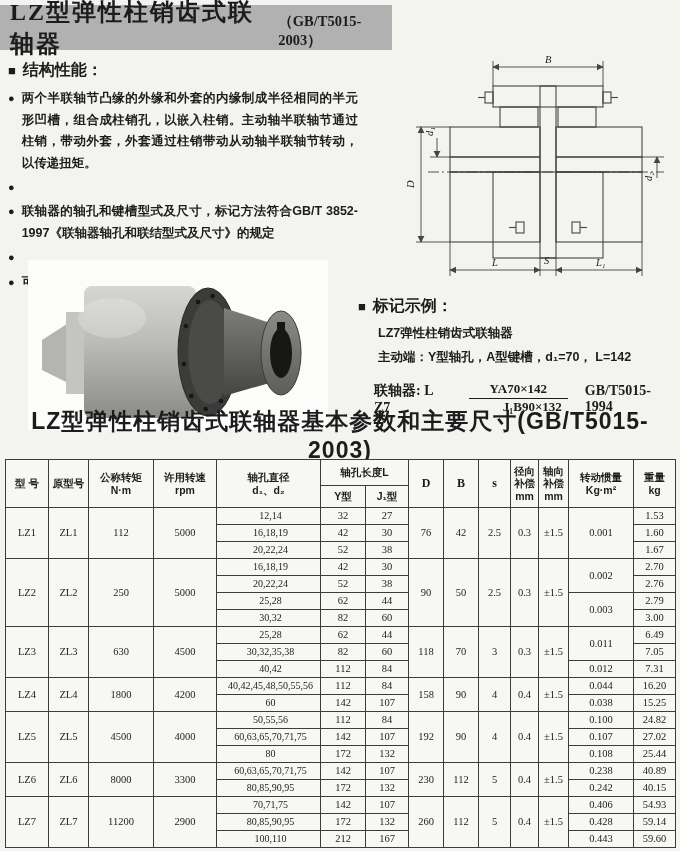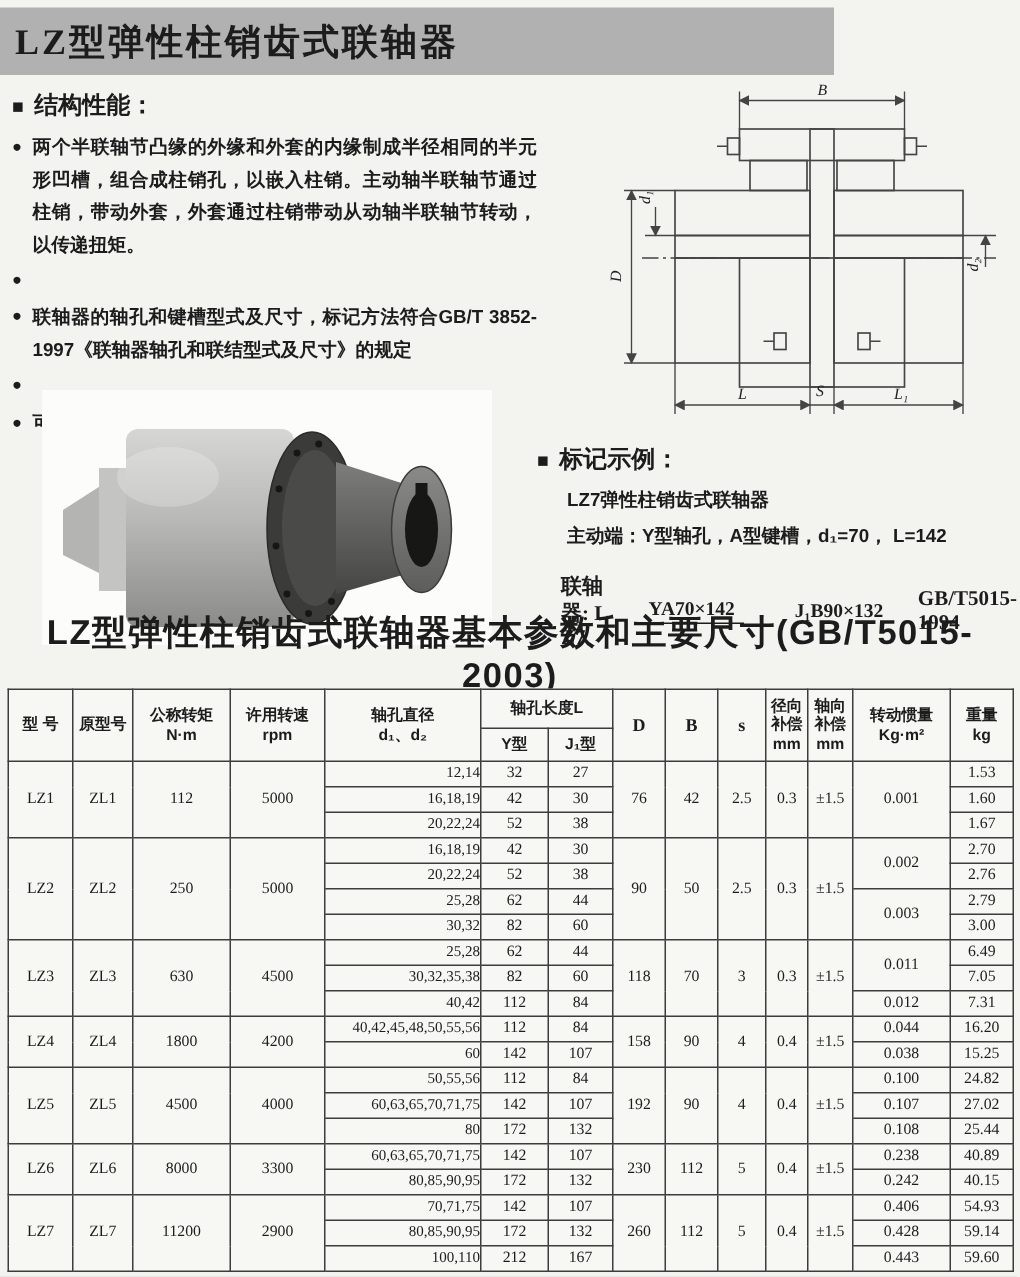--- a/index.html
+++ b/index.html
@@ -4,21 +4,21 @@
 <style>
   html,body { margin:0; padding:0; background:#dddddb; }
   .page {
     position:relative; width:680px; height:851px; margin:0 auto;
     background:#f3f3f0; color:#1c1c1c; overflow:hidden;
     font-family:"Liberation Sans", sans-serif;
   }
 
   
   .banner {
-    position:absolute; left:0; top:5px; width:556px; height:45px;
+    position:absolute; left:0; top:5px; width:392px; height:45px;
     background:#b1b1b1; display:flex; align-items:center;
     padding-left:10px; box-sizing:border-box;
   }
   .banner-title {
     font-family:"Liberation Serif", serif; font-weight:bold;
     font-size:24px; letter-spacing:2px;
   }
   .banner-suffix {
     font-family:"Liberation Serif", serif; font-weight:bold;
     font-size:14.5px; margin-left:2px; padding-top:6px;
@@ -39,21 +39,21 @@
   .dimtext { font-family:"Liberation Serif", serif; font-style:italic; font-size:10.5px; fill:#222; }
 
   
   .marking { position:absolute; left:358px; top:296px; width:320px; }
   .marking-heading { display:flex; gap:7px; font-weight:bold; font-size:16px; margin-bottom:5px; align-items:center; }
   .marking-line { font-weight:bold; font-size:12.5px; line-height:1.9; margin-left:20px; }
   .designation {
     margin-left:16px; margin-top:12px; display:flex; align-items:center; gap:17px;
     font-family:"Liberation Serif", serif; font-weight:bold; font-size:14px;
   }
-  .frac { display:inline-flex; flex-direction:row; text-align:center; font-size:13px; line-height:1.15; }
+  .frac { display:inline-flex; flex-direction:column; text-align:center; font-size:13px; line-height:1.15; }
   .frac .num { border-bottom:1.5px solid #1c1c1c; padding:0 6px 1px; }
   .frac .den { padding:1px 6px 0;margin-left:28px; }
 
   
   .table-title {
     position:absolute; left:0; top:406px; width:680px; text-align:center;
     font-weight:bold; font-size:23px; letter-spacing:1px;
   }
   .spec-table {
     position:absolute; left:5px; top:459px; width:670px;
@@ -63,29 +63,30 @@
     border:1px solid #3c3c3c; text-align:center; vertical-align:middle; padding:0;
     overflow:hidden;
   }
   .spec-table th { font-size:10.5px; font-weight:bold; white-space:pre-line; line-height:1.2; }
   .spec-table th.serif { font-family:"Liberation Serif", serif; font-size:12px; font-weight:bold; }
   .spec-table thead tr:first-child th { height:25px; }
   .spec-table thead tr:last-child  th { height:21px; }
   .spec-table td {
     font-family:"Liberation Serif", serif; font-size:10.5px; height:16px; line-height:1.05;
   }
-  .spec-table td.bore { text-align:right; padding-left:4px; font-size:10px; }
+  .spec-table td.bore { text-align:center; padding-left:4px; font-size:10px; }
 </style>
 </head>
 <body>
 
 <div class="page">
 
   <div class="banner">
     <span class="banner-title">LZ型弹性柱销齿式联轴器</span>
+    <span class="banner-suffix">（GB/T5015-2003）</span>
   </div>
 
   <div class="features">
     <div class="features-heading">
       <span class="sq">■</span>
       <span>结构性能：</span>
     </div>
     <div class="feature-item">
       <span class="feature-marker">●</span>
       <span>两个半联轴节凸缘的外缘和外套的内缘制成半径相同的半元形凹槽，组合成柱销孔，以嵌入柱销。主动轴半联轴节通过柱销，带动外套，外套通过柱销带动从动轴半联轴节转动，以传递扭矩。</span>

